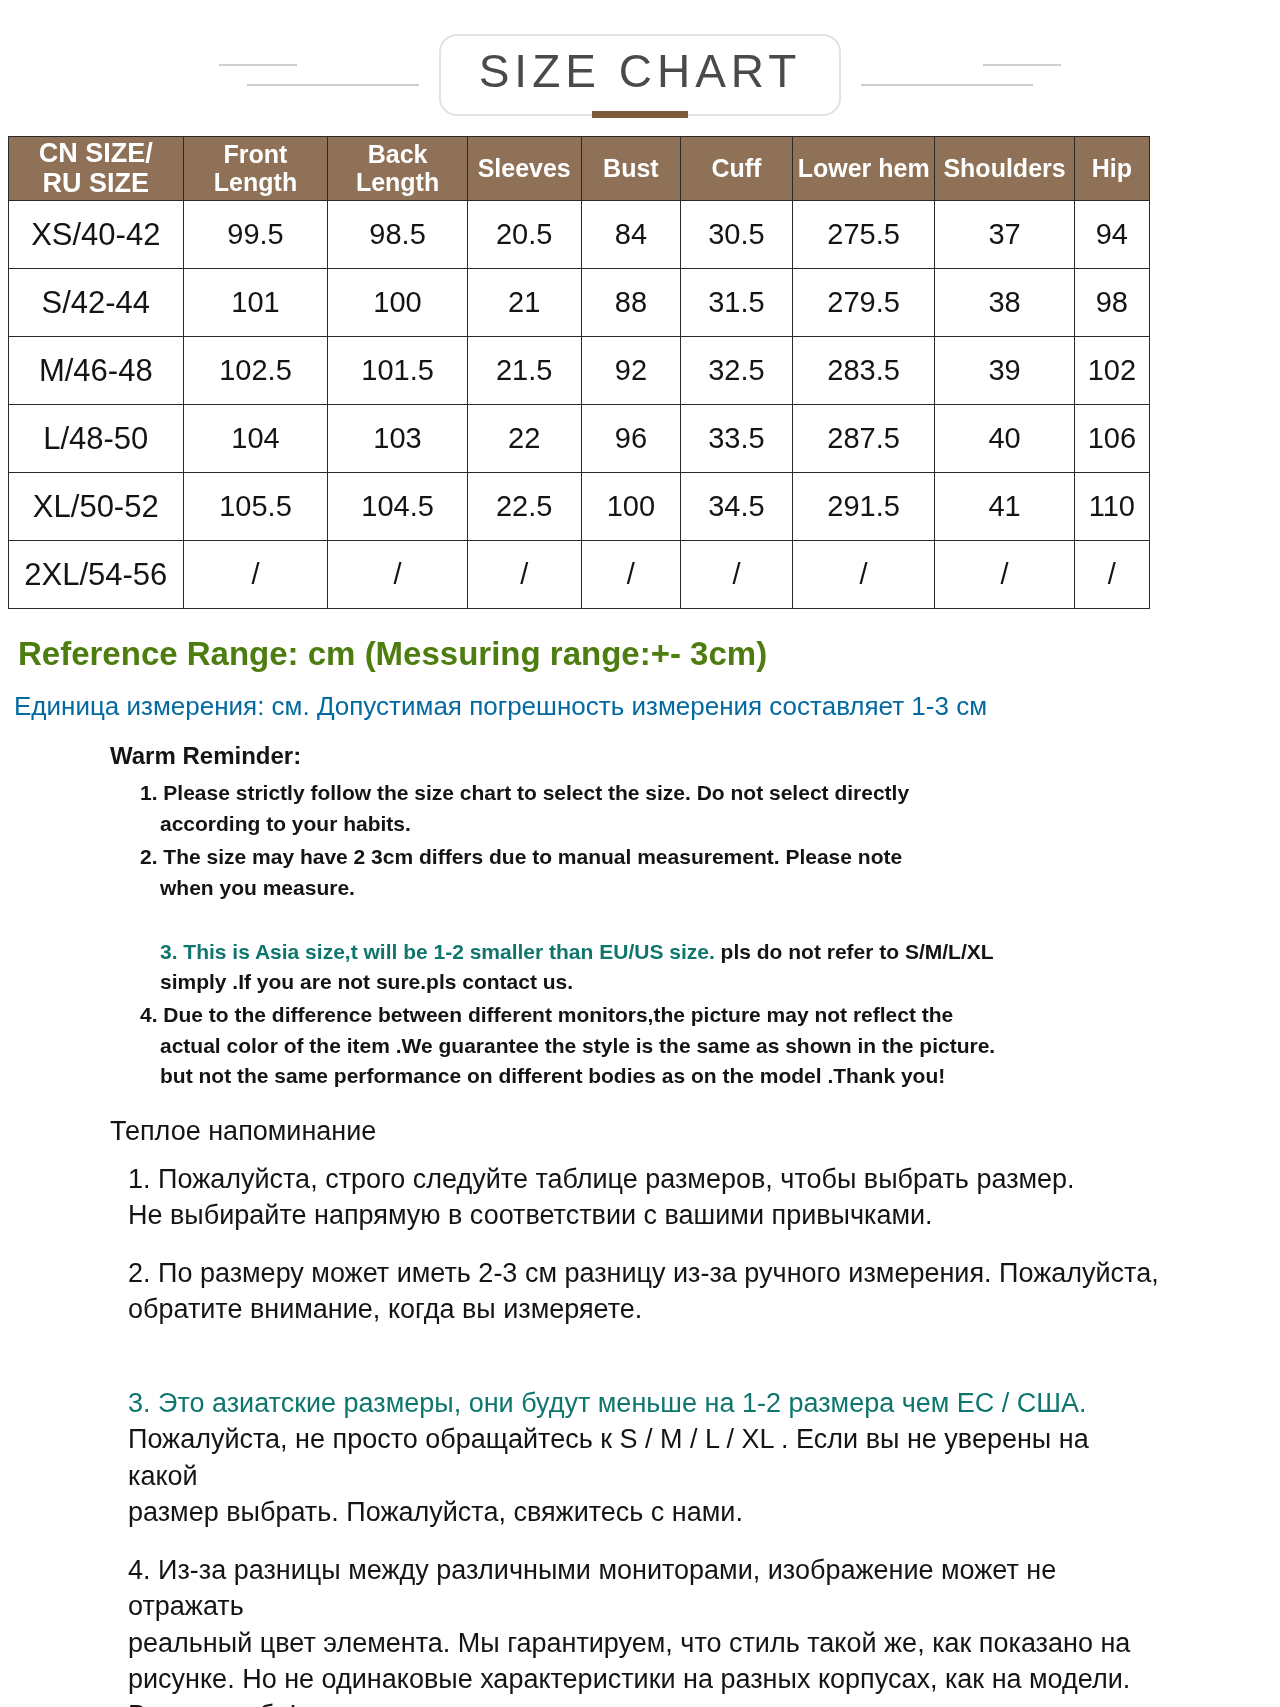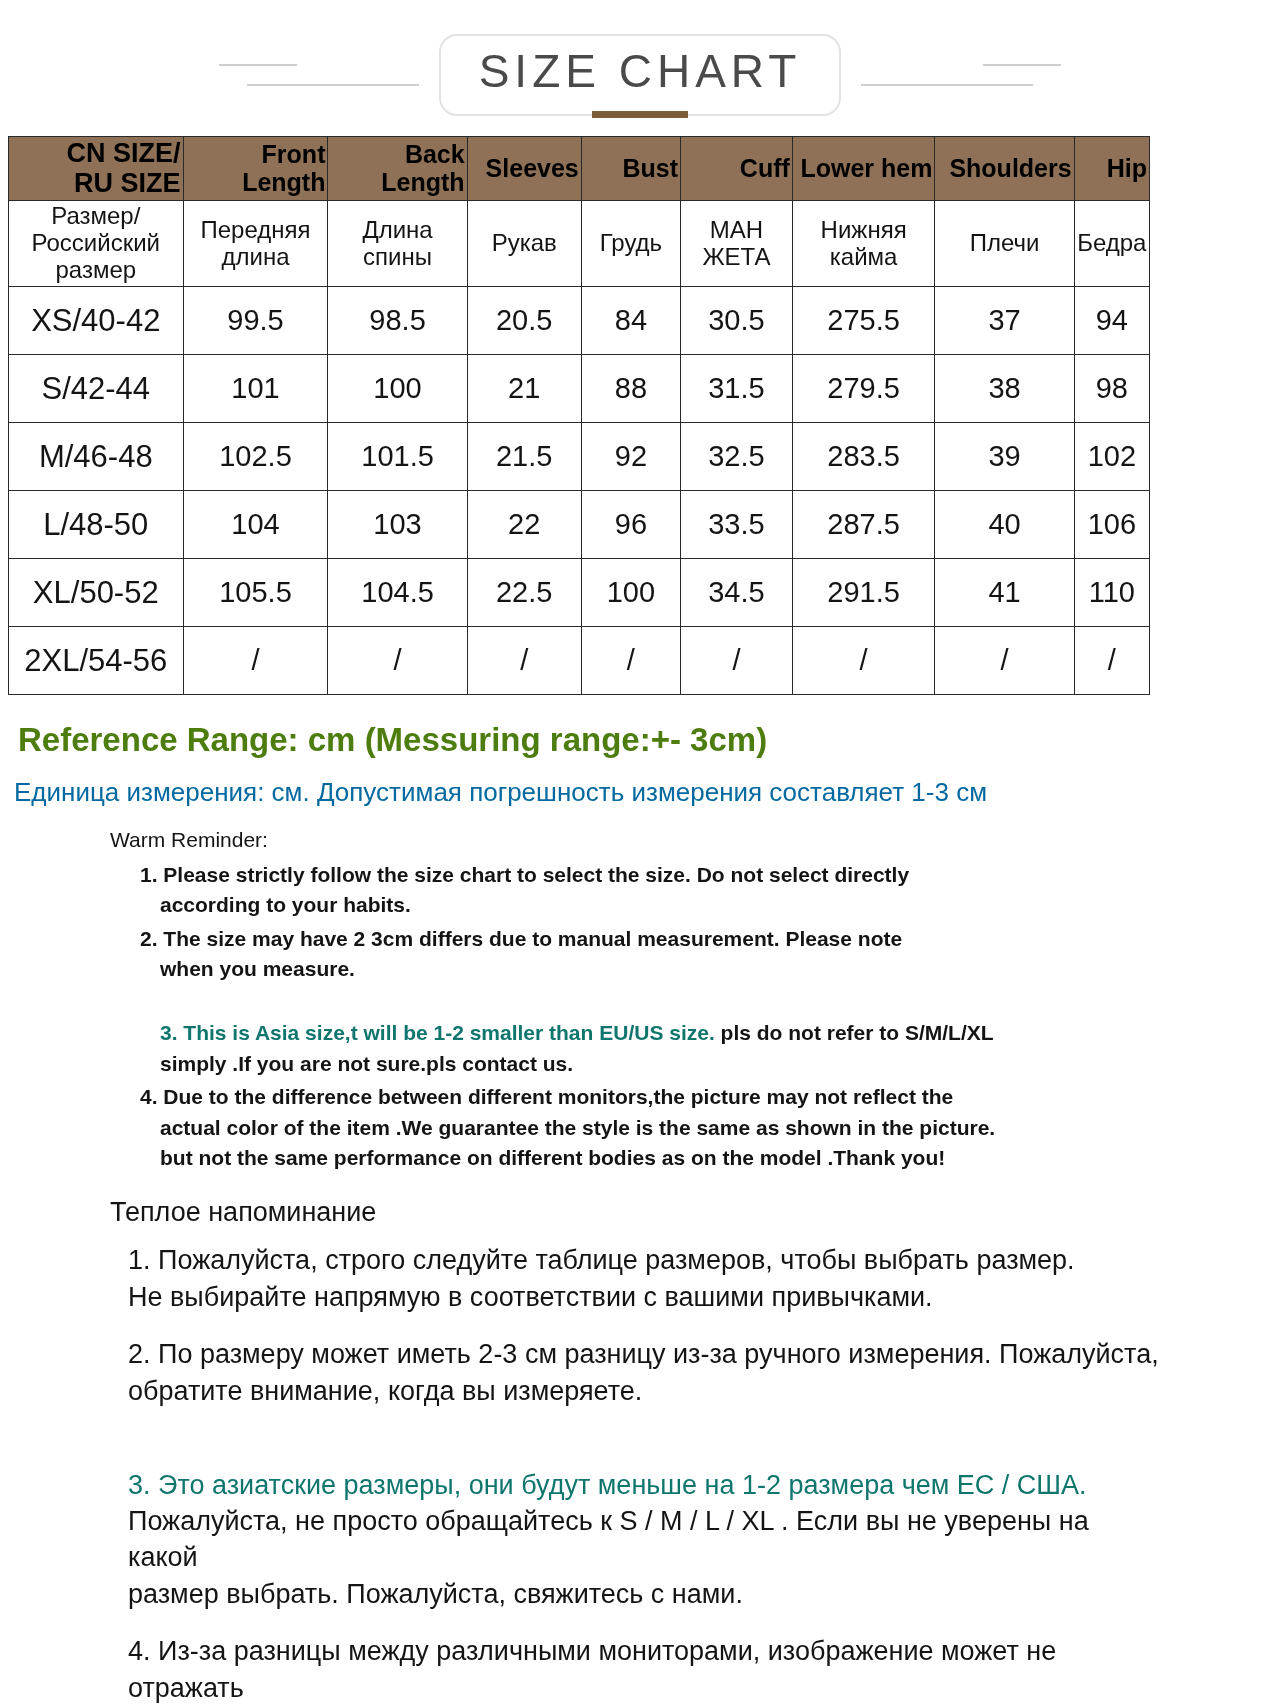--- a/index.html
+++ b/index.html
@@ -15,29 +15,29 @@
   .deco.left  .l1 { top: 0; left: 0; width: 78px; }
   .deco.left  .l2 { bottom: 0; left: 28px; right: 0; }
   .deco.right .l1 { top: 0; right: 0; width: 78px; }
   .deco.right .l2 { bottom: 0; right: 28px; left: 0; }
   .title-box { position: relative; border: 2px solid #e3e3e3; border-radius: 18px; padding: 8px 38px 16px; background: #fff; }
   .page-title { font-size: 46px; letter-spacing: 5px; color: #4a4a4a; font-weight: 400; white-space: nowrap; }
   .title-underline { position: absolute; left: 50%; transform: translateX(-50%); bottom: -4px; width: 96px; height: 7px; background: #7d5c39; }
 
   table.size-table { border-collapse: collapse; table-layout: fixed; width: 1142px; margin: 20px 0 0 8px; text-align: center; }
   .size-table th, .size-table td { border: 1px solid #2a2a2a; vertical-align: middle; padding: 2px; overflow: hidden; }
-  .size-table tr.h1 th { background: #8e7156; color: #000000; font-weight: 700; font-size: 25px; height: 56px; white-space: pre-line; line-height: 1.1; text-align: right; }
+  .size-table tr.h1 th { background: #8e7156; color: #ffffff; font-weight: 700; font-size: 25px; height: 56px; white-space: pre-line; line-height: 1.1; }
   .size-table tr.h1 th.first { font-size: 27px; }
   .size-table tr.h2 td { font-size: 24px; height: 80px; white-space: pre-line; line-height: 1.12; }
   .size-table tr.data td { font-size: 29px; height: 68px; }
   .size-table tr.data td.size-label { font-size: 31px; }
 
   .ref-en { margin: 26px 0 0 18px; font-size: 33px; font-weight: 700; color: #4d7c0f; }
   .ref-ru { margin: 18px 0 0 14px; font-size: 26px; color: #0369a1; }
-  .warm-title { margin: 20px 0 0 110px; font-size: 21px; font-weight: 400; }
+  .warm-title { margin: 20px 0 0 110px; font-size: 24px; font-weight: 700; }
   .en-notes { margin: 8px 0 0 140px; width: 1000px; font-size: 21px; font-weight: 700; line-height: 1.45; }
   .en-note { white-space: pre-line; padding-left: 20px; text-indent: -20px; margin-bottom: 3px; }
   .ru-title { margin: 24px 0 0 110px; font-size: 27px; }
   .ru-notes { margin: 14px 0 0 128px; width: 1032px; font-size: 27px; line-height: 1.35; }
   .ru-note { white-space: pre-line; margin-bottom: 21px; }
   .red { color: #0f766e; }
 </style>
 </head>
 <body>
 
@@ -75,37 +75,20 @@
         <th class="first">CN SIZE/
 RU SIZE</th>
         <th>Front Length</th>
         <th>Back Length</th>
         <th>Sleeves</th>
         <th>Bust</th>
         <th>Cuff</th>
         <th>Lower hem</th>
         <th>Shoulders</th>
         <th>Hip</th>
-      </tr>
-      <tr class="h2">
-        <td>Размер/
-Российский
-размер</td>
-        <td>Передняя
-длина</td>
-        <td>Длина
-спины</td>
-        <td>Рукав</td>
-        <td>Грудь</td>
-        <td>МАН
-ЖЕТА</td>
-        <td>Нижняя
-кайма</td>
-        <td>Плечи</td>
-        <td>Бедра</td>
       </tr>
       <tr class="data">
         <td class="size-label">XS/40-42</td>
         <td>99.5</td>
         <td>98.5</td>
         <td>20.5</td>
         <td>84</td>
         <td>30.5</td>
         <td>275.5</td>
         <td>37</td>

